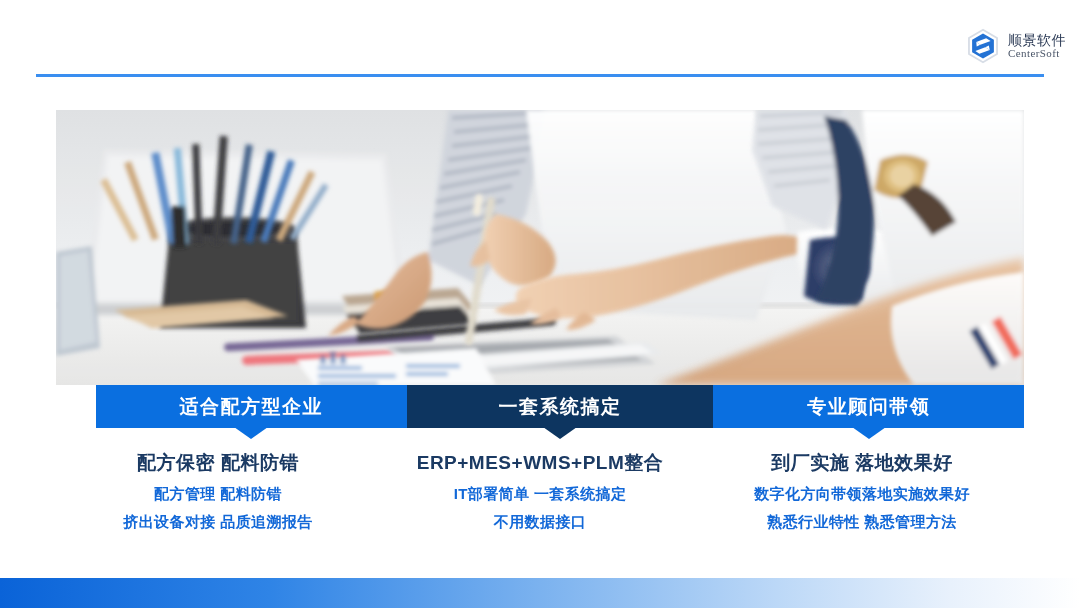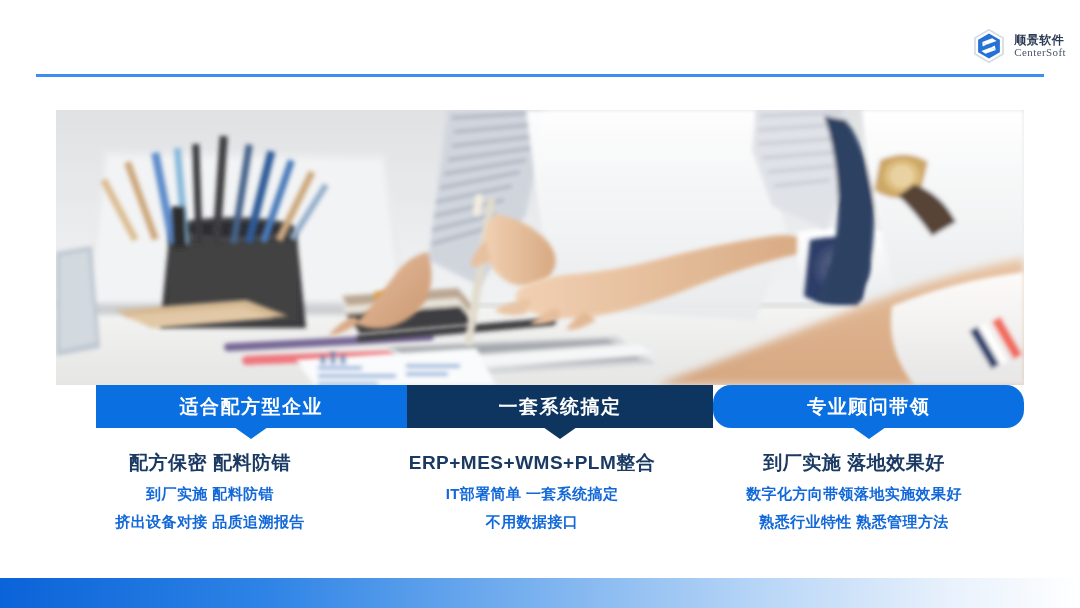--- a/index.html
+++ b/index.html
@@ -49,22 +49,22 @@
     align-items: center;
     gap: 7px;
   }
   .logo-mark {
     width: 36px;
     height: 36px;
     display: block;
   }
   .logo-text { display: flex; flex-direction: column; line-height: 1.05; }
   .logo-cn {
-    font-size: 12px;
-    font-weight: bold;
+    font-size: 14px;
+    font-weight: normal;
     color: #2b3a55;
     letter-spacing: 0.5px;
   }
   .logo-en {
     font-family: "Liberation Serif", "DejaVu Serif", serif;
     font-size: 11px;
     color: #4a5568;
     letter-spacing: 0.4px;
   }
 
@@ -95,39 +95,39 @@
     display: flex;
     align-items: center;
     justify-content: center;
     color: #ffffff;
     font-size: 19px;
     font-weight: bold;
     letter-spacing: 1.5px;
   }
   .banner-1 { width: 324px; background: #0a6fe0; }
   .banner-2 { width: 320px; background: #0d3560; }
-  .banner-3 { width: 324px; background: #0a6fe0; border-radius: 18px; }
+  .banner-3 { width: 324px; background: #0a6fe0; }
 
   .banner .notch {
     position: absolute;
     bottom: -11px;
     left: 50%;
     transform: translateX(-50%);
     width: 0;
     height: 0;
     border-left: 17px solid transparent;
     border-right: 17px solid transparent;
   }
   .banner-1 .notch, .banner-3 .notch { border-top: 12px solid #0a6fe0; }
   .banner-2 .notch { border-top: 12px solid #0d3560; }
 
   
   .cols {
     position: absolute;
-    left: 48px;
+    left: 56px;
     top: 450px;
     width: 968px;
     display: flex;
     text-align: center;
   }
   .col {
     display: flex;
     flex-direction: column;
     align-items: center;
     gap: 9px;
@@ -404,21 +404,21 @@
     <div class="banner banner-3">
       <span>专业顾问带领</span>
       <span class="notch"></span>
     </div>
   </div>
 
   <div class="cols">
 
     <div class="col col-1">
       <div class="col-head">配方保密 配料防错</div>
-      <div class="col-line">到厂实施 配料防错</div>
+      <div class="col-line">配方管理 配料防错</div>
       <div class="col-line">挤出设备对接 品质追溯报告</div>
     </div>
 
     <div class="col col-2">
       <div class="col-head">ERP+MES+WMS+PLM整合</div>
       <div class="col-line">IT部署简单 一套系统搞定</div>
       <div class="col-line">不用数据接口</div>
     </div>
 
     <div class="col col-3">

